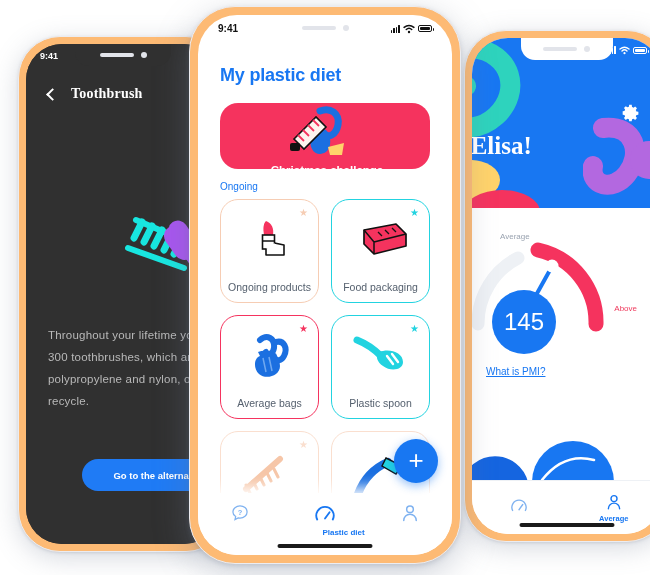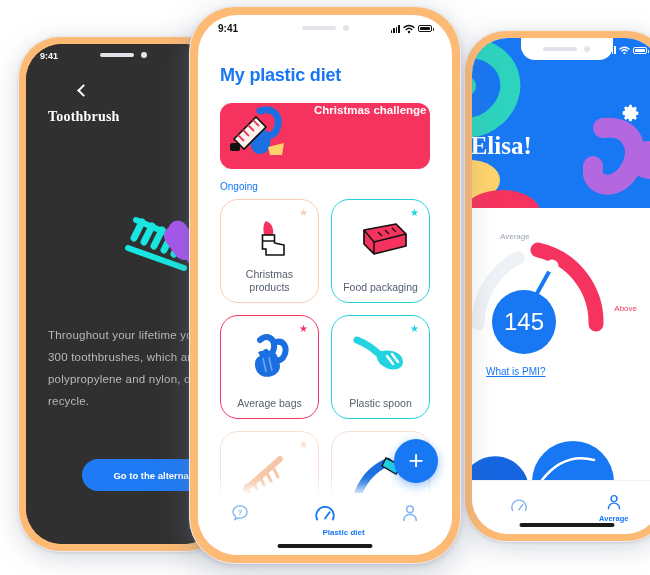--- a/index.html
+++ b/index.html
@@ -55,21 +55,21 @@
   
   .home-ind { position:absolute; bottom:7px; left:50%; transform:translateX(-50%);
               width:95px; height:4px; border-radius:3px; background:#1a1a1a; z-index:26;}
 
   
   #phone-left { left: 18px; top: 36px; width: 210px; height: 516px; }
   #phone-left .bezel { background: #303030; }
   #phone-left .notch { width: 96px; background: #303030; }
   #phone-left .statusbar { color: #ffffff; }
   .dark-screen { position:absolute; inset:0; background:#303030; }
-  .nav-row { position:absolute; top:42px; left:22px; display:flex; align-items:center; gap:14px; color:#fff;flex-direction:column; }
+  .nav-row { position:absolute; top:42px; left:22px; display:flex; align-items:center; gap:14px; color:#fff; }
   .chev-back { width:9px;height:9px;border-left:2px solid #fff;border-bottom:2px solid #fff;
                transform:rotate(45deg); display:block; }
   .nav-title { font-size:14px; font-weight:bold; color:#fff; letter-spacing:.2px;
                font-family:"Liberation Serif", serif; }
   .tbrush { position:absolute; left:72px; top:120px; width:150px; height:190px; }
   .dark-body { position:absolute; left:22px; right:0; top:280px; width:230px;
                color:#b9b9b9; font-size:11.5px; line-height:22px; letter-spacing:.2px; }
   .dark-cta { position:absolute; left:56px; top:415px; width:160px; height:32px;
               background:#1f7bf5; border-radius:18px; color:#fff; font-size:9.5px;
               font-weight:bold; display:flex; align-items:center; justify-content:center;
@@ -107,21 +107,21 @@
 
   
   #phone-center { left: 189px; top: 6px; width: 272px; height: 558px; border-radius:46px;
                   box-shadow: 0 10px 34px rgba(110,122,145,.36), 0 2px 5px rgba(110,122,145,.25); }
   #phone-center .bezel { inset:8px; border-radius:39px; background:#ffffff; }
   #phone-center .notch { width: 116px; height: 25px; background:#ffffff; }
   #phone-center .statusbar { color:#111; height:27px; padding:0 20px; font-size:10px; }
   .c-title { position:absolute; top:50px; left:22px; font-size:18px; font-weight:bold;
              color:#1877f2; letter-spacing:-.2px; }
   .banner { position:absolute; top:88px; left:22px; right:22px; height:66px;
-            background:#f5335e; border-radius:12px; display:flex; align-items:flex-start; }
+            background:#f5335e; border-radius:18px; display:flex; align-items:center;flex-direction:column; }
   .banner-art { width:84px; height:60px; flex:none; margin-left:6px; }
   .banner-txt { color:#fff; font-size:11.5px; font-weight:bold; line-height:15px; margin-left:4px; }
   .sec-label { position:absolute; top:166px; left:22px; font-size:10px; font-weight:normal;
                color:#1877f2; }
   .grid { position:absolute; top:184px; left:22px; right:22px; display:grid;
           grid-template-columns: 1fr 1fr; gap:12px; }
   .card { position:relative; height:104px; border-radius:18px; background:#fff;
           border:1.6px solid #ddd; display:flex; flex-direction:column;
           align-items:center; justify-content:flex-end; padding-bottom:8px; }
   .card .star { position:absolute; top:8px; right:10px; font-size:10px; line-height:1; }
@@ -318,21 +318,21 @@
           <div class="card" style="border-color:#f6cdb4;">
             <span class="star" style="color:#f6cdb4;">★</span>
             <div class="art">
               <svg width="52" height="52" viewBox="0 0 52 52">
                 <path d="M22 6 C28 8 30 14 29 20 L20 20 C19 14 19 9 22 6 Z" fill="#f5335e"></path>
                 <rect x="18.5" y="20" width="12" height="14" fill="#fff" stroke="#111" stroke-width="1.6"></rect>
                 <path d="M30.5 28 L40 30 L40 40 L22 40 L22 34" fill="#fff" stroke="#111" stroke-width="1.6" stroke-linejoin="round"></path>
                 <line x1="19" y1="26" x2="30" y2="26" stroke="#111" stroke-width="1.4"></line>
               </svg>
             </div>
-            <span class="cap">Christmas products</span>
+            <span class="cap">Ongoing products</span>
           </div>
 
           <div class="card" style="border-color:#22d3e0;">
             <span class="star" style="color:#22d3e0;">★</span>
             <div class="art">
               <svg width="58" height="46" viewBox="0 0 58 46">
                 <path d="M12 12 L44 6 L54 16 L22 24 Z" fill="#f5335e"></path>
                 <path d="M12 12 L12 26 L22 36 L22 24 Z" fill="#f5335e"></path>
                 <path d="M22 24 L54 16 L54 28 L22 36 Z" fill="#f5335e"></path>
                 <path d="M12 12 L44 6 L54 16 L54 28 L22 36 L12 26 Z" fill="none" stroke="#111" stroke-width="1.7" stroke-linejoin="round"></path>

